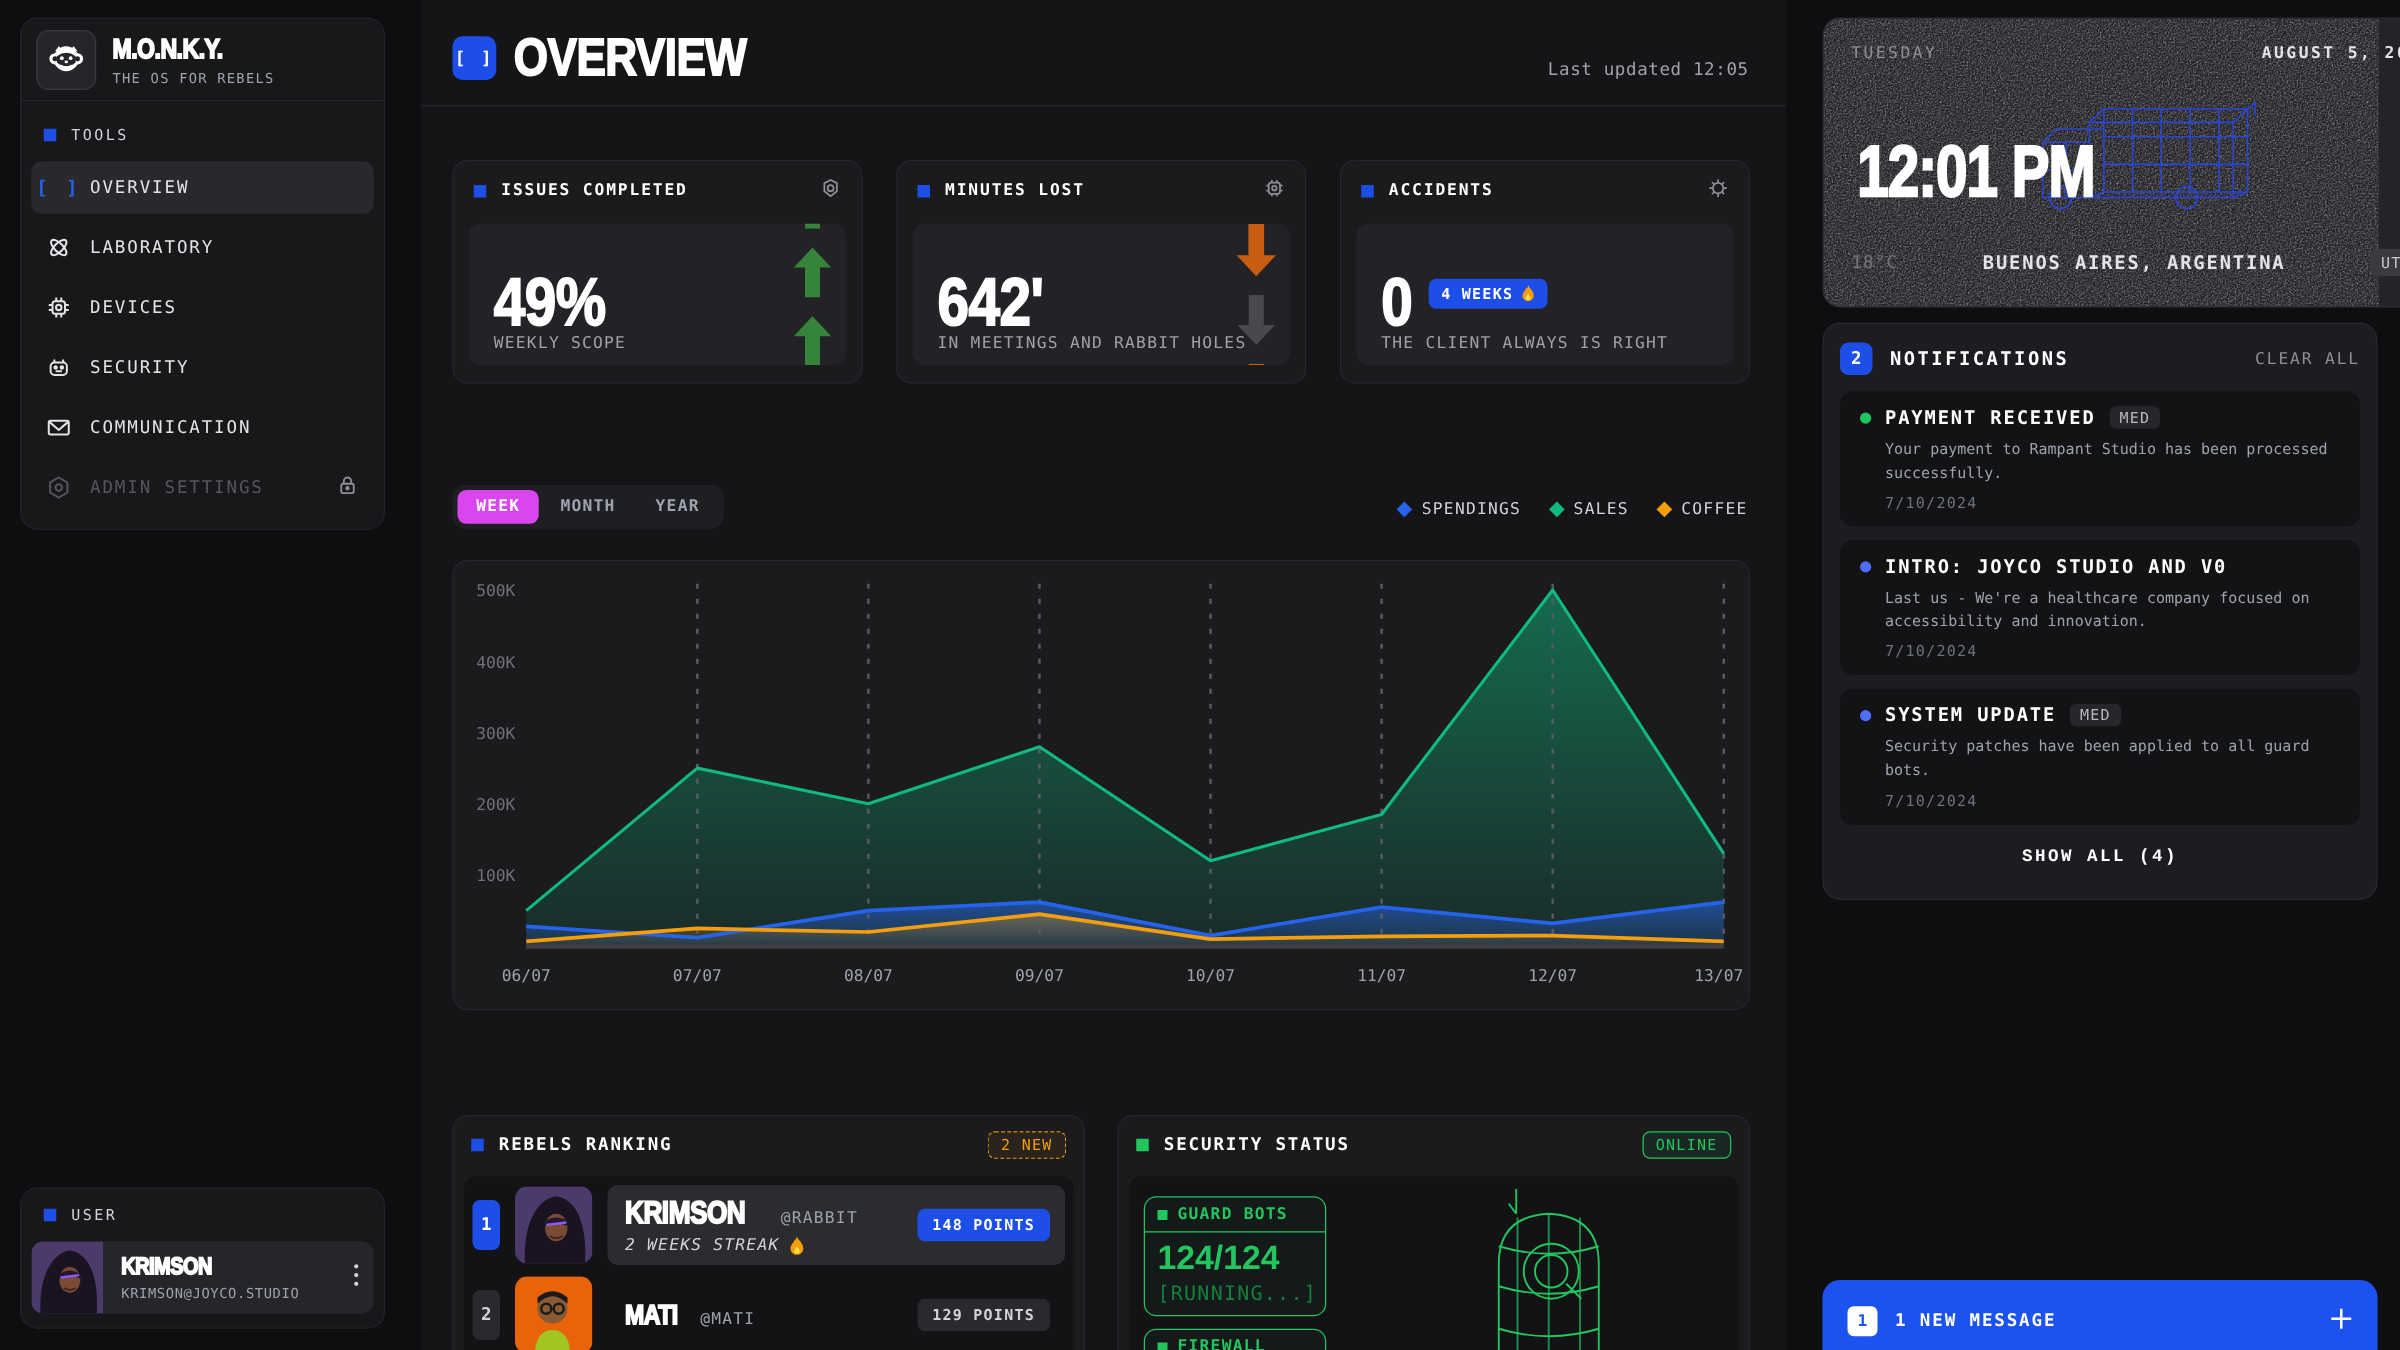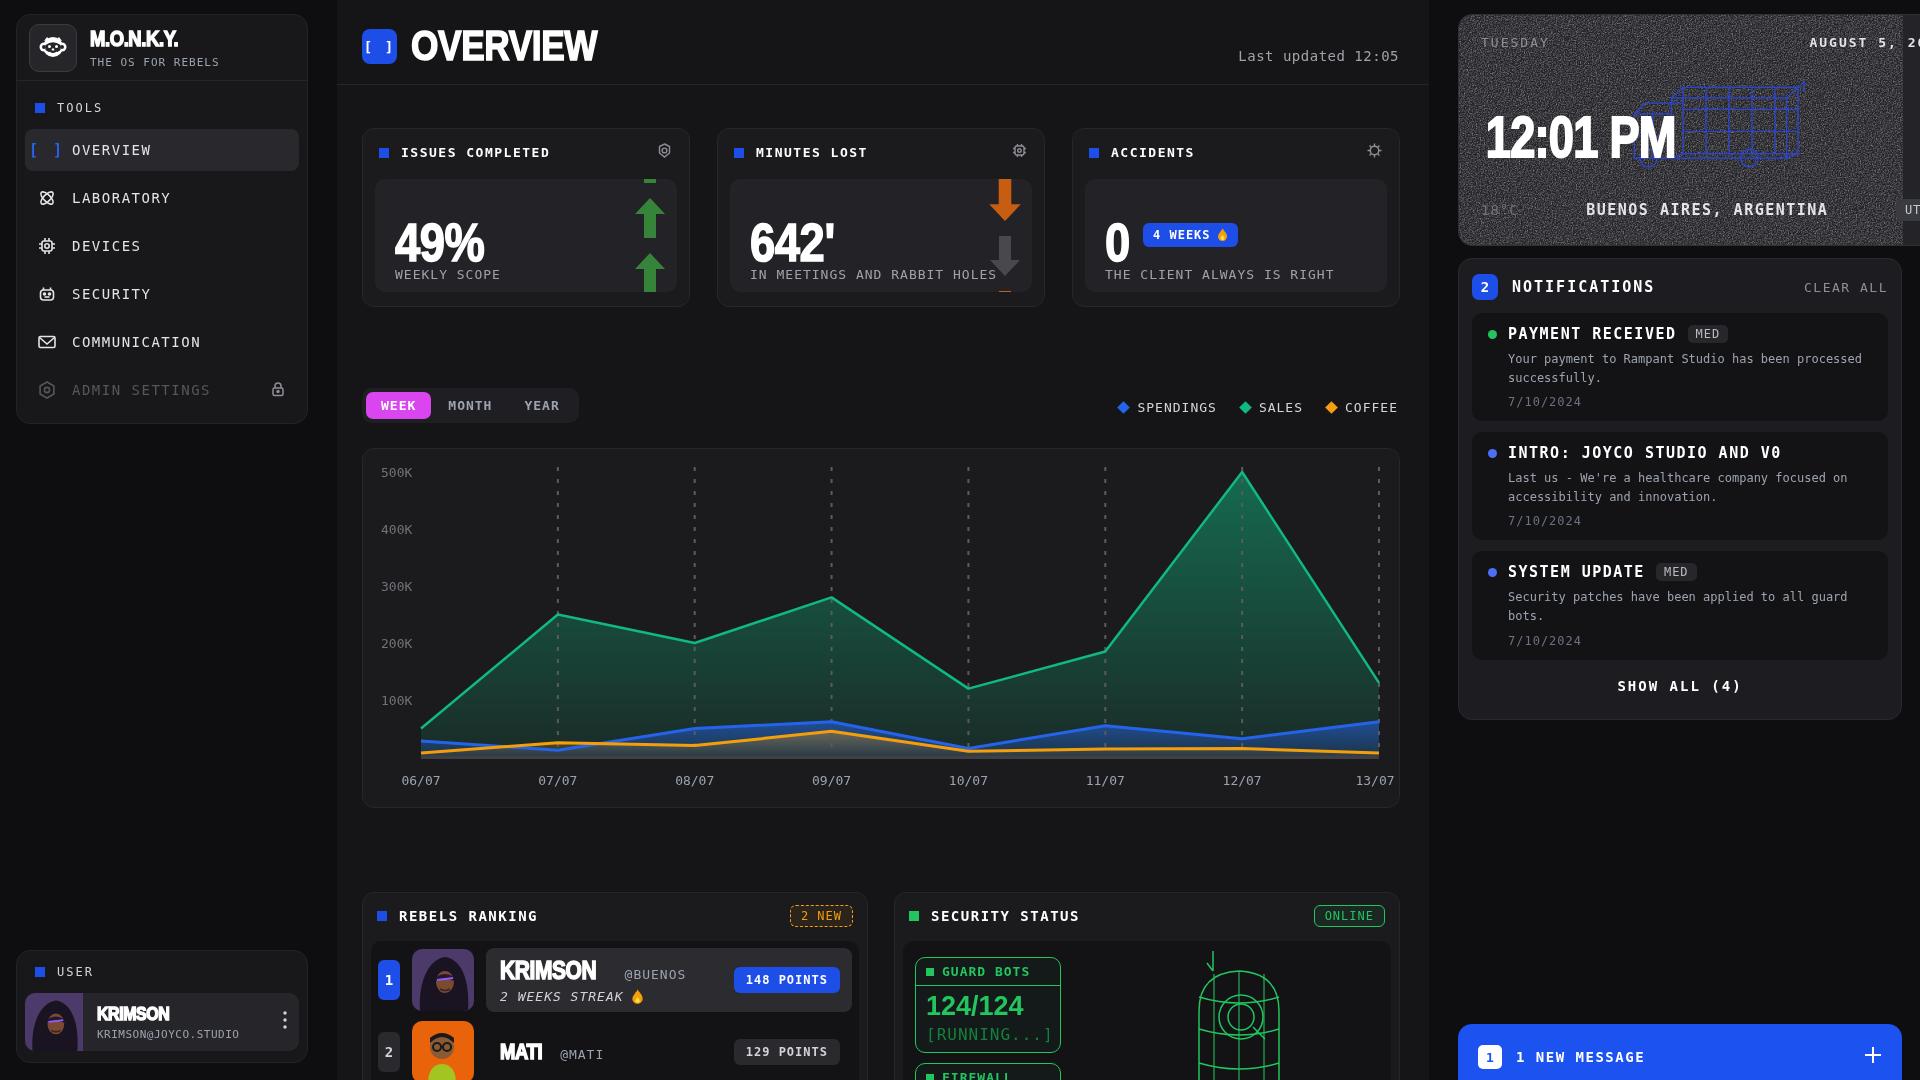--- a/index.html
+++ b/index.html
@@ -100,21 +100,21 @@
   #notif-count { width:26px; height:26px; background:#1d4fe8; color:#fff; border-radius:7px; font-size:14px; font-weight:bold; display:flex; align-items:center; justify-content:center; }
   #notif-title { font-size:15px; font-weight:bold; letter-spacing:2px; margin-left:14px; color:#fff; }
   #notif-clear { margin-left:auto; font-size:13px; color:#8e8e96; letter-spacing:1.5px; }
   .ncard { background:#131316; border-radius:10px; padding:12px 16px; margin-top:11px; }
   .ncard-head { display:flex; align-items:center; gap:11px; }
   .ndot { width:9px; height:9px; border-radius:50%; flex:none; }
   .ntitle { font-size:15px; font-weight:bold; letter-spacing:1.5px; color:#fff; }
   .nbadge { background:#27272b; color:#b9b9c0; font-size:12px; border-radius:5px; padding:2px 8px; letter-spacing:1px; }
   .nbody { font-size:12px; color:#9ca3af; line-height:1.55; margin:7px 0 0 20px; letter-spacing:0; }
   .ndate { font-size:12px; color:#6b7280; margin:8px 0 0 20px; letter-spacing:1px; }
-  #show-all { text-align:center; font-size:14px; font-weight:bold; letter-spacing:2px; color:#fff; margin-top:18px; }
+  #show-all { text-align:center; font-size:14px; font-weight:bold; letter-spacing:2px; color:#fff; margin-top:18px;font-family:Liberation Mono, monospace; }
   #msgbar { position:absolute; left:1458px; top:1024px; width:444px; height:66px; background:#1b52f0; border-radius:14px 14px 0 0; display:flex; align-items:center; padding:0 20px; gap:14px; }
   #msg-count { width:24px; height:24px; background:#fff; color:#1b52f0; border-radius:5px; font-size:13px; font-weight:bold; display:flex; align-items:center; justify-content:center; }
   #msg-label { font-size:14px; font-weight:bold; letter-spacing:1.5px; color:#fff; }
   #msg-plus { margin-left:auto; color:#fff; }
 </style>
 </head>
 <body>
 
 <div id="sidebar">
   <div id="sb-logo">
@@ -408,21 +408,21 @@
               <path d="M8 62 C6 30 18 10 33 8 C48 10 58 28 56 62 Z" fill="#191322"></path>
               <ellipse cx="33" cy="33" rx="9" ry="11" fill="#7a4a33"></ellipse>
               <path d="M24 28 Q33 22 42 28 L42 32 Q33 27 24 32 Z" fill="#23182e"></path>
               <path d="M25 31 L41 29" stroke="#8b5cf6" stroke-width="2"></path>
               <path d="M28 40 Q33 43 38 40" stroke="#3a2420" stroke-width="1.5" fill="none"></path>
             </svg>
           </div>
           <div class="rk-info hl">
             <div class="nameline">
               <span class="rk-name disp">KRIMSON</span>
-              <span class="rk-handle">@BUENOS</span>
+              <span class="rk-handle">@RABBIT</span>
             </div>
             <div class="rk-streak">
               <span>2 WEEKS STREAK</span>
               <svg width="13" height="16" viewBox="0 0 11 14">
                   <path d="M5.5 0 C6.5 3 10 4.5 10 8.5 A4.5 4.5 0 0 1 1 8.5 C1 6 3.5 4.5 4.2 2 C4.8 3 5.2 2 5.5 0 Z" fill="#f59e0b"></path>
                   <path d="M5.5 7 C6.5 8.5 7.5 9 7.5 10.8 A2.2 2.2 0 0 1 3.5 10.8 C3.5 9.2 5 8.5 5.5 7 Z" fill="#fde047"></path>
                 </svg>
             </div>
             <span class="pts blue">148 POINTS</span>
           </div>

